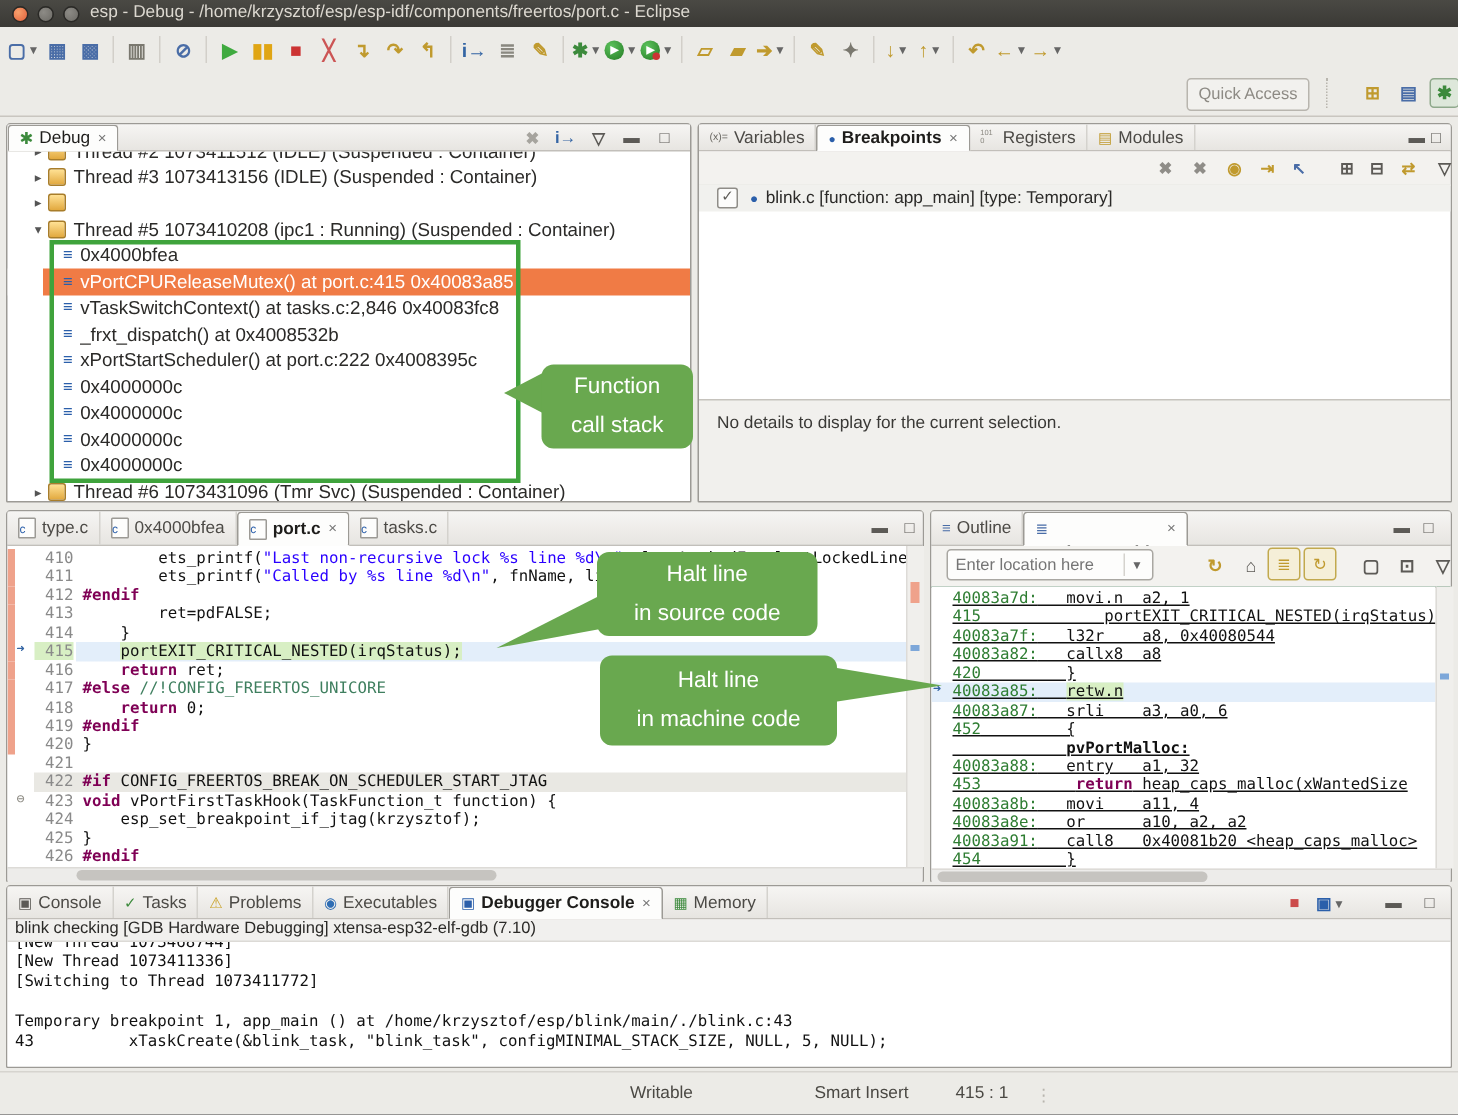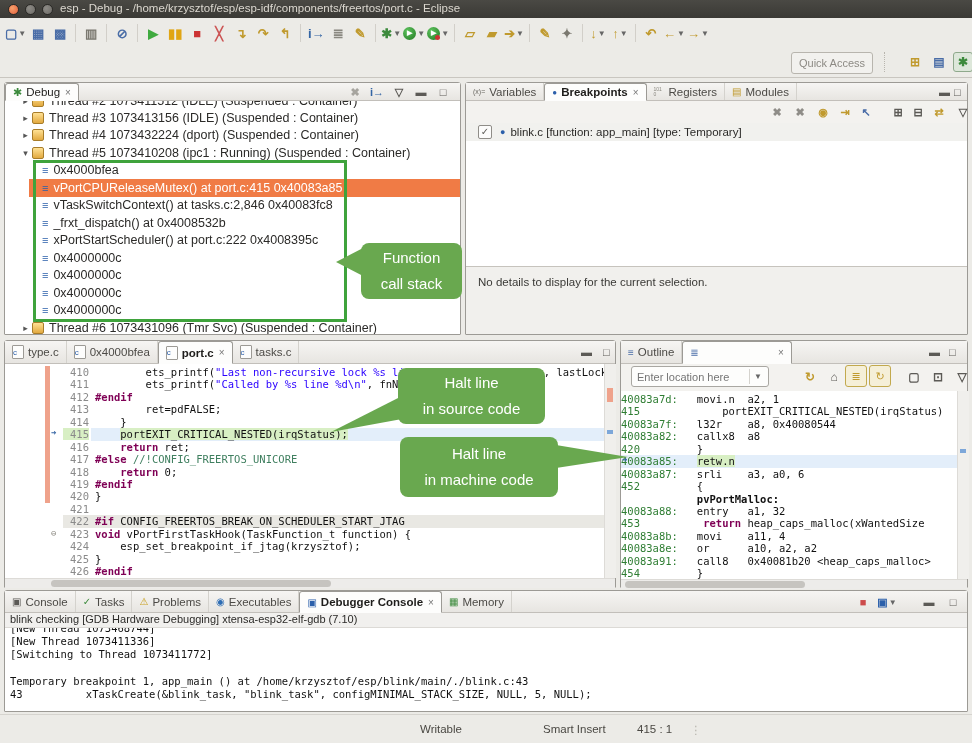--- a/index.html
+++ b/index.html
@@ -42,37 +42,37 @@
   .clipper .trow{margin-top:-9px;}
   
   #bp-toolbar{position:absolute;left:0;top:18px;width:100%;height:22px;background:#f3f2ef;border-bottom:1px solid #e0deda;}
   #bp-item{position:absolute;left:0;top:40px;width:100%;height:18px;background:#f1f1ee;display:flex;align-items:center;font-size:11.5px;color:#2b2a28;}
   .checkbox{display:inline-block;width:12px;height:12px;border:1px solid #8f8d88;border-radius:2px;background:#fcfcfb;margin:0 8px 0 12px;
             color:#5f5d58;font-size:10px;line-height:11px;text-align:center;}
   #bp-details{position:absolute;left:0;top:183px;width:100%;bottom:0;background:#f1f0ed;border-top:1px solid #c6c3bd;
               font-size:11.5px;color:#3a3936;padding:9px 0 0 12px;box-sizing:border-box;}
   
   .codearea{position:absolute;overflow:hidden;background:#fff;}
-  .cl{position:relative;height:12.45px;white-space:pre;font:10.5px "DejaVu Sans Mono",monospace;color:#111;margin-left:40px;}
+  .cl{position:relative;height:12.45px;white-space:pre;font:10.5px "DejaVu Sans Mono",monospace;color:#111;}
   .cl .chg{position:absolute;left:0;top:0;width:5px;height:100%;}
   .cl.changed .chg{background:#efa28b;}
   .cl .gmark{position:absolute;left:6px;top:0;width:12px;font-size:9px;color:#3465a4;}
   .cl .lnum{position:absolute;left:18px;top:0;width:26px;text-align:right;color:#8a8a8a;}
   .cl .code{position:absolute;left:50px;top:0;}
   .cl.halt{background:linear-gradient(to right,transparent 46px,#e3eefa 46px);}
   .cl.halt .lnum{background:#d8efc4;}
   .cl.band{background:linear-gradient(to right,transparent 18px,#e9e8e3 18px);}
   .haltchip{background:#d8efc4;}
   .tk-k{color:#7f0055;font-weight:bold;}
   .tk-s{color:#2a00ff;}
   .tk-c{color:#3f7f5f;}
   .tk-g{color:#2e7d32;}
   .tk-b{font-weight:bold;}
   
-  .dl{position:relative;height:12.45px;white-space:pre;font:10.5px "DejaVu Sans Mono",monospace;color:#111;}
+  .dl{position:relative;height:12.45px;white-space:pre;font:10.5px "DejaVu Sans Mono",monospace;color:#111;padding-left:14px;text-decoration:underline;}
   .dl.halt{background:#e3eefa;}
   .dl .dmark{position:absolute;left:1px;top:0;font-size:9px;color:#3465a4;}
   #disasm-combo{position:absolute;left:10px;top:2px;width:136px;height:19px;border:1px solid #a9a7a2;border-radius:3px;background:#fdfdfc;display:flex;align-items:center;}
   #disasm-combo input{border:none;outline:none;width:112px;font-size:11px;color:#8a8883;background:transparent;padding:0 0 0 5px;font-family:"Liberation Sans",sans-serif;}
   .togglechip{position:absolute;top:1px;width:20px;height:20px;border:1px solid #c2a94e;background:#f5efd8;border-radius:3px;display:flex;align-items:center;justify-content:center;}
   
   #console-sub{position:absolute;left:0;top:22px;width:100%;height:15px;background:#f1f0ee;border-bottom:1px solid #dcdad6;
                font-size:11px;color:#2b2a28;padding-left:5px;box-sizing:border-box;}
   #console-text{position:absolute;left:0;top:37px;width:100%;bottom:0;background:#fff;overflow:hidden;padding-left:5px;box-sizing:border-box;}
   .con-line{height:13.2px;white-space:pre;font:10.5px "DejaVu Sans Mono",monospace;color:#111;}
@@ -256,21 +256,20 @@
           </div>
         </div>
         <div class="trow">
           <span class="twisty">▸</span>
           <span class="ricon thread-chip"></span>
           <span>Thread #3 1073413156 (IDLE) (Suspended : Container)</span>
         </div>
         <div class="trow">
           <span class="twisty">▸</span>
           <span class="ricon thread-chip"></span>
-          <span>Thread #4 1073432224 (dport) (Suspended : Container)</span>
         </div>
         <div class="trow">
           <span class="twisty">▾</span>
           <span class="ricon thread-chip"></span>
           <span>Thread #5 1073410208 (ipc1 : Running) (Suspended : Container)</span>
         </div>
         <div class="trow frame">
           <span class="ricon frame-glyph">≡</span>
           <span>0x4000bfea</span>
         </div>

